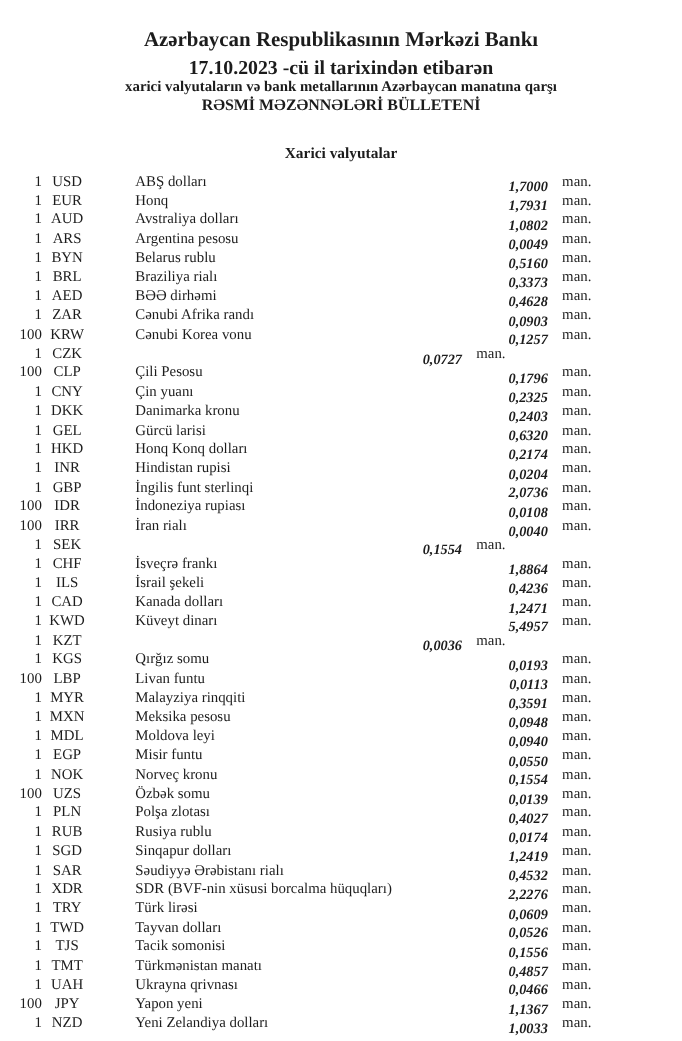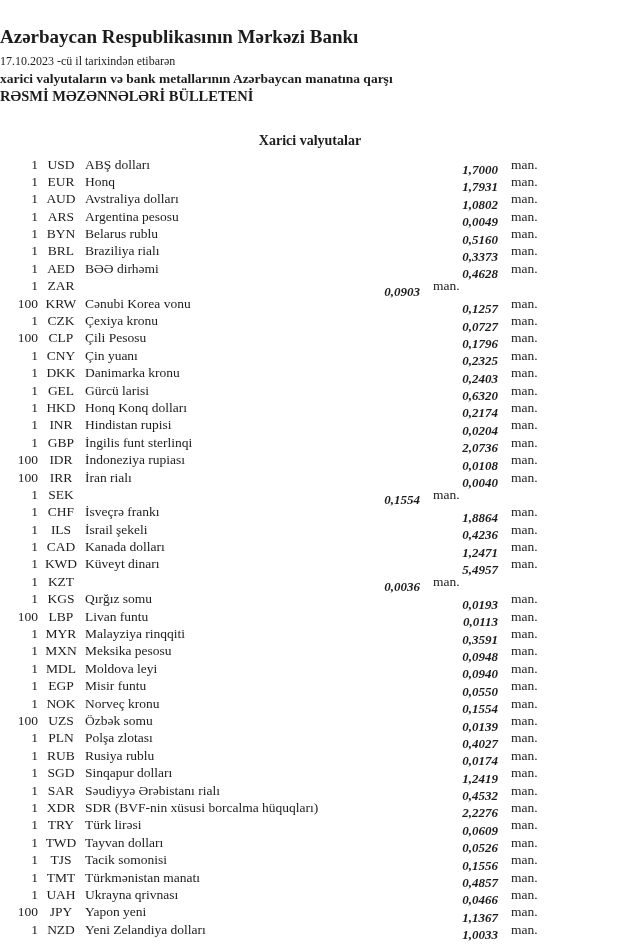--- a/index.html
+++ b/index.html
@@ -10,29 +10,29 @@
     font-family: "Liberation Serif", "DejaVu Serif", serif;
     color: #1c1c1c;
     overflow: hidden;
   }
   .page {
     width: 620px;
     height: 946px;
     background: #ffffff;
     position: relative;
   }
-  .doc-header { padding-top: 26px; }
+  .doc-header { text-align: center; padding-top: 26px; }
   .doc-title {
     font-size: 19px;
     font-weight: bold;
     line-height: 22px;
   }
   .doc-subtitle-date {
-    font-size: 12px;
-    font-weight: normal;
+    font-size: 18px;
+    font-weight: bold;
     line-height: 17px;
     margin-top: 5px;
   }
   .doc-subtitle-line {
     font-size: 13.5px;
     font-weight: bold;
     line-height: 17px;
   }
   .doc-subtitle-bulletin {
     font-size: 14.5px;
@@ -52,21 +52,21 @@
   .rate-row {
     display: grid;
     grid-template-columns: 38px 46px 336px 78px 122px;
     height: 17.4px;
     align-items: center;
     font-size: 13.5px;
     line-height: 17.4px;
   }
   .cell-qty   { text-align: right; }
   .cell-code  { text-align: center; }
-  .cell-name  { text-align: left; padding-left: 1px; white-space: nowrap; overflow: hidden; }
+  .cell-name  { text-align: left; padding-left: 1px; white-space: nowrap; overflow: hidden; margin-left: 38px; }
   .cell-rate  { text-align: right; font-weight: bold; font-style: italic; font-size: 13px; margin-top: 11px; }
   .cell-unit  { text-align: left; padding-left: 13px; }
 </style>
 </head>
 <body>
 
 <div class="page">
 
   <div class="doc-header">
     <div class="doc-title">Azərbaycan Respublikasının Mərkəzi Bankı</div>
@@ -130,36 +130,36 @@
       <div class="cell-qty">1</div>
       <div class="cell-code">AED</div>
       <div class="cell-name">BƏƏ dirhəmi</div>
       <div class="cell-rate">0,4628</div>
       <div class="cell-unit">man.</div>
     </div>
 
     <div class="rate-row">
       <div class="cell-qty">1</div>
       <div class="cell-code">ZAR</div>
+      <div class="cell-name">Cənubi Afrika randı</div>
       <div class="cell-rate">0,0903</div>
       <div class="cell-unit">man.</div>
     </div>
 
     <div class="rate-row">
       <div class="cell-qty">100</div>
       <div class="cell-code">KRW</div>
       <div class="cell-name">Cənubi Korea vonu</div>
       <div class="cell-rate">0,1257</div>
       <div class="cell-unit">man.</div>
     </div>
 
     <div class="rate-row">
       <div class="cell-qty">1</div>
       <div class="cell-code">CZK</div>
-      <div class="cell-name">Çexiya kronu</div>
       <div class="cell-rate">0,0727</div>
       <div class="cell-unit">man.</div>
     </div>
 
     <div class="rate-row">
       <div class="cell-qty">100</div>
       <div class="cell-code">CLP</div>
       <div class="cell-name">Çili Pesosu</div>
       <div class="cell-rate">0,1796</div>
       <div class="cell-unit">man.</div>

